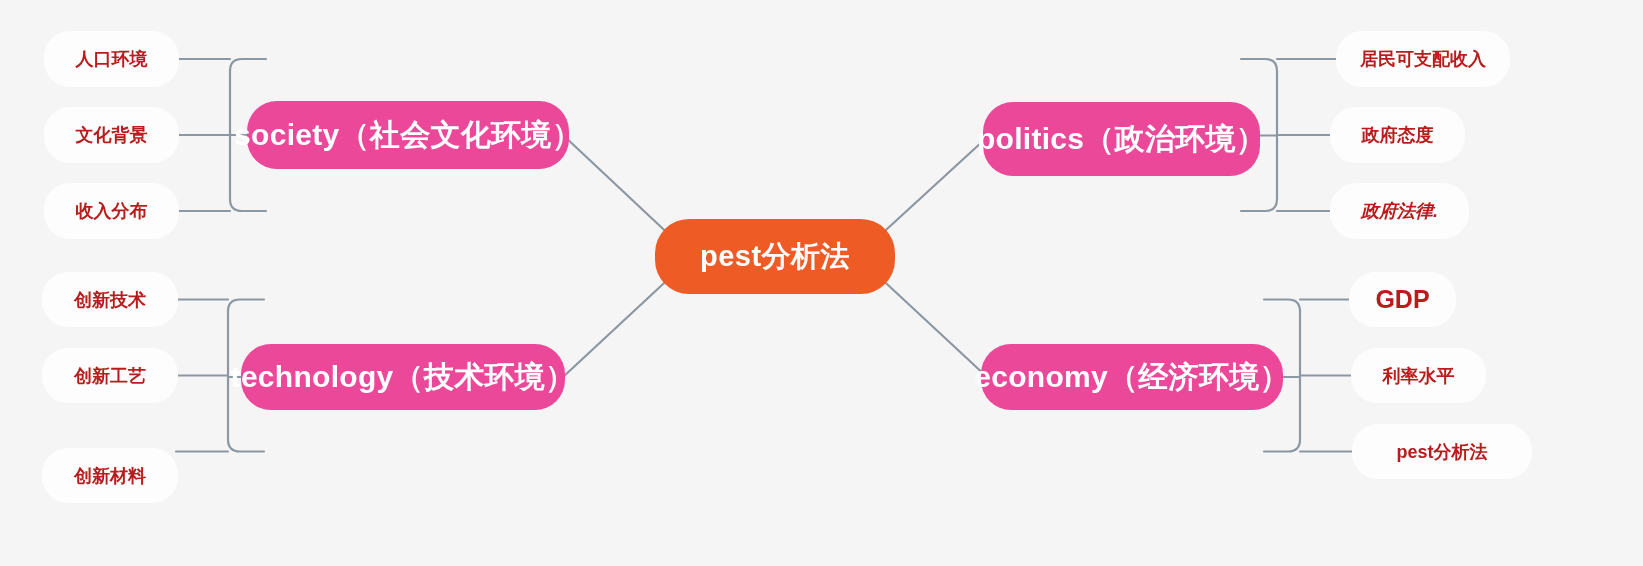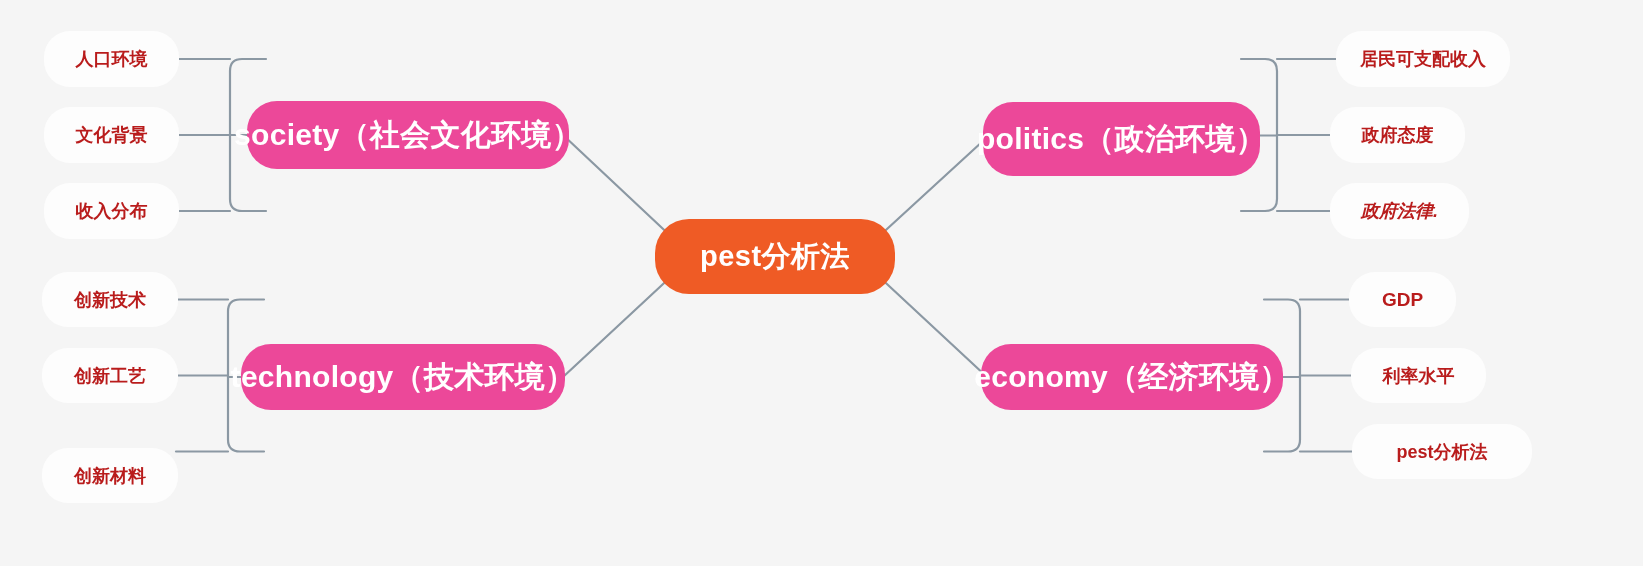--- a/index.html
+++ b/index.html
@@ -52,21 +52,21 @@
     letter-spacing: 0.3px;
   }
   .node-leaf {
     background: #fdfdfd;
     color: #b91c1c;
     border-radius: 26px;
     font-size: 18px;
     font-weight: bold;
   }
   .node-leaf.leaf-latin {
-    font-size: 19px;
+    font-size: 25px;
   }
 </style>
 </head>
 <body>
 
 <div id="mindmap">
   <svg id="connector-layer" viewBox="0 0 1643 566" xmlns="http://www.w3.org/2000/svg">
       <path d="M 669 234.5 L 563 135" fill="none" stroke="#8b98a3" stroke-width="2.2" stroke-linecap="round"></path>
       <path d="M 249 135 L 230 135" fill="none" stroke="#8b98a3" stroke-width="2.2" stroke-linecap="round"></path>
       <path d="M 266 59 L 242 59 Q 230 59 230 71 L 230 199 Q 230 211 242 211 L 266 211" fill="none" stroke="#8b98a3" stroke-width="2.2" stroke-linecap="round"></path>

